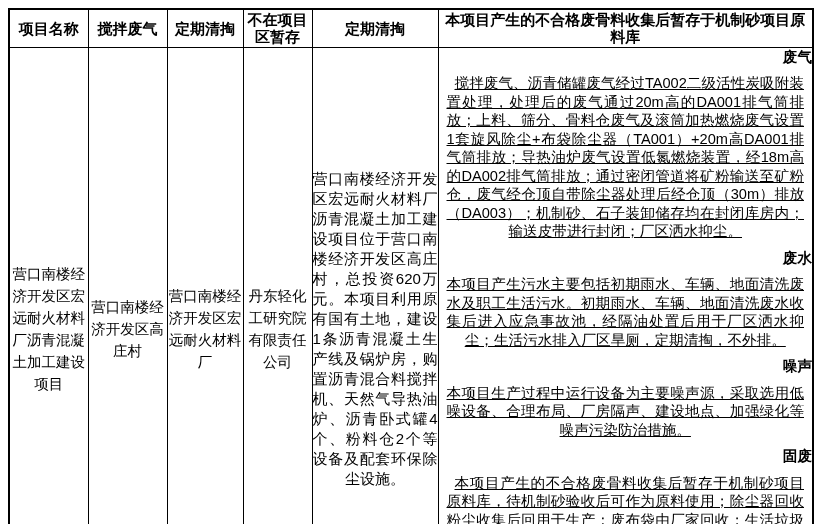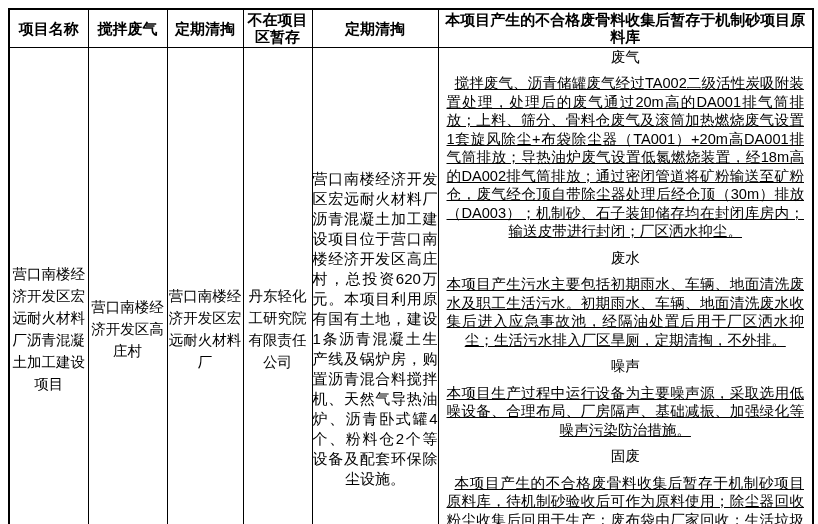--- a/index.html
+++ b/index.html
@@ -54,22 +54,22 @@
     word-break: break-all;
     padding: 0 1px;
   }
   td.measures-cell {
     font-size: 14.6px;
     line-height: 18.5px;
     padding: 0 2px;
     vertical-align: middle;
   }
   .sec-title {
-    font-weight: normal;
-    text-align: center;
+    font-weight: bold;
+    text-align: right;
   }
   .sec-text {
     margin: 8px;
     text-align: justify;
     text-align-last: center;
     word-break: break-all;
     text-decoration: underline;
   }
   .sec-text.indent { text-indent: 8px; }
 </style>
@@ -107,21 +107,21 @@
           <div class="section">
             <div class="sec-title">废气</div>
             <p class="sec-text indent">搅拌废气、沥青储罐废气经过TA002二级活性炭吸附装置处理，处理后的废气通过20m高的DA001排气筒排放；上料、筛分、骨料仓废气及滚筒加热燃烧废气设置1套旋风除尘+布袋除尘器（TA001）+20m高DA001排气筒排放；导热油炉废气设置低氮燃烧装置，经18m高的DA002排气筒排放；通过密闭管道将矿粉输送至矿粉仓，废气经仓顶自带除尘器处理后经仓顶（30m）排放（DA003）；机制砂、石子装卸储存均在封闭库房内；输送皮带进行封闭；厂区洒水抑尘。</p>
           </div>
           <div class="section">
             <div class="sec-title">废水</div>
             <p class="sec-text">本项目产生污水主要包括初期雨水、车辆、地面清洗废水及职工生活污水。初期雨水、车辆、地面清洗废水收集后进入应急事故池，经隔油处置后用于厂区洒水抑尘；生活污水排入厂区旱厕，定期清掏，不外排。</p>
           </div>
           <div class="section">
             <div class="sec-title">噪声</div>
-            <p class="sec-text">本项目生产过程中运行设备为主要噪声源，采取选用低噪设备、合理布局、厂房隔声、基础减振、加强绿化等噪声污染防治措施。</p>
+            <p class="sec-text">本项目生产过程中运行设备为主要噪声源，采取选用低噪设备、合理布局、厂房隔声、建设地点、加强绿化等噪声污染防治措施。</p>
           </div>
           <div class="section">
             <div class="sec-title">固废</div>
             <p class="sec-text indent">本项目产生的不合格废骨料收集后暂存于机制砂项目原料库，待机制砂验收后可作为原料使用；除尘器回收粉尘收集后回用于生产；废布袋由厂家回收；生活垃圾由环卫部门定期清理；废机油、废机油桶、废活性炭、隔油池废油等危险废物暂存于15m²危废贮存库，委托有资质单位回收处理；废导热油委托有资质单位定期更换，不在项目区暂存。</p>
           </div>
         </td>
       </tr>
     </tbody>
   </table>
 </div>

